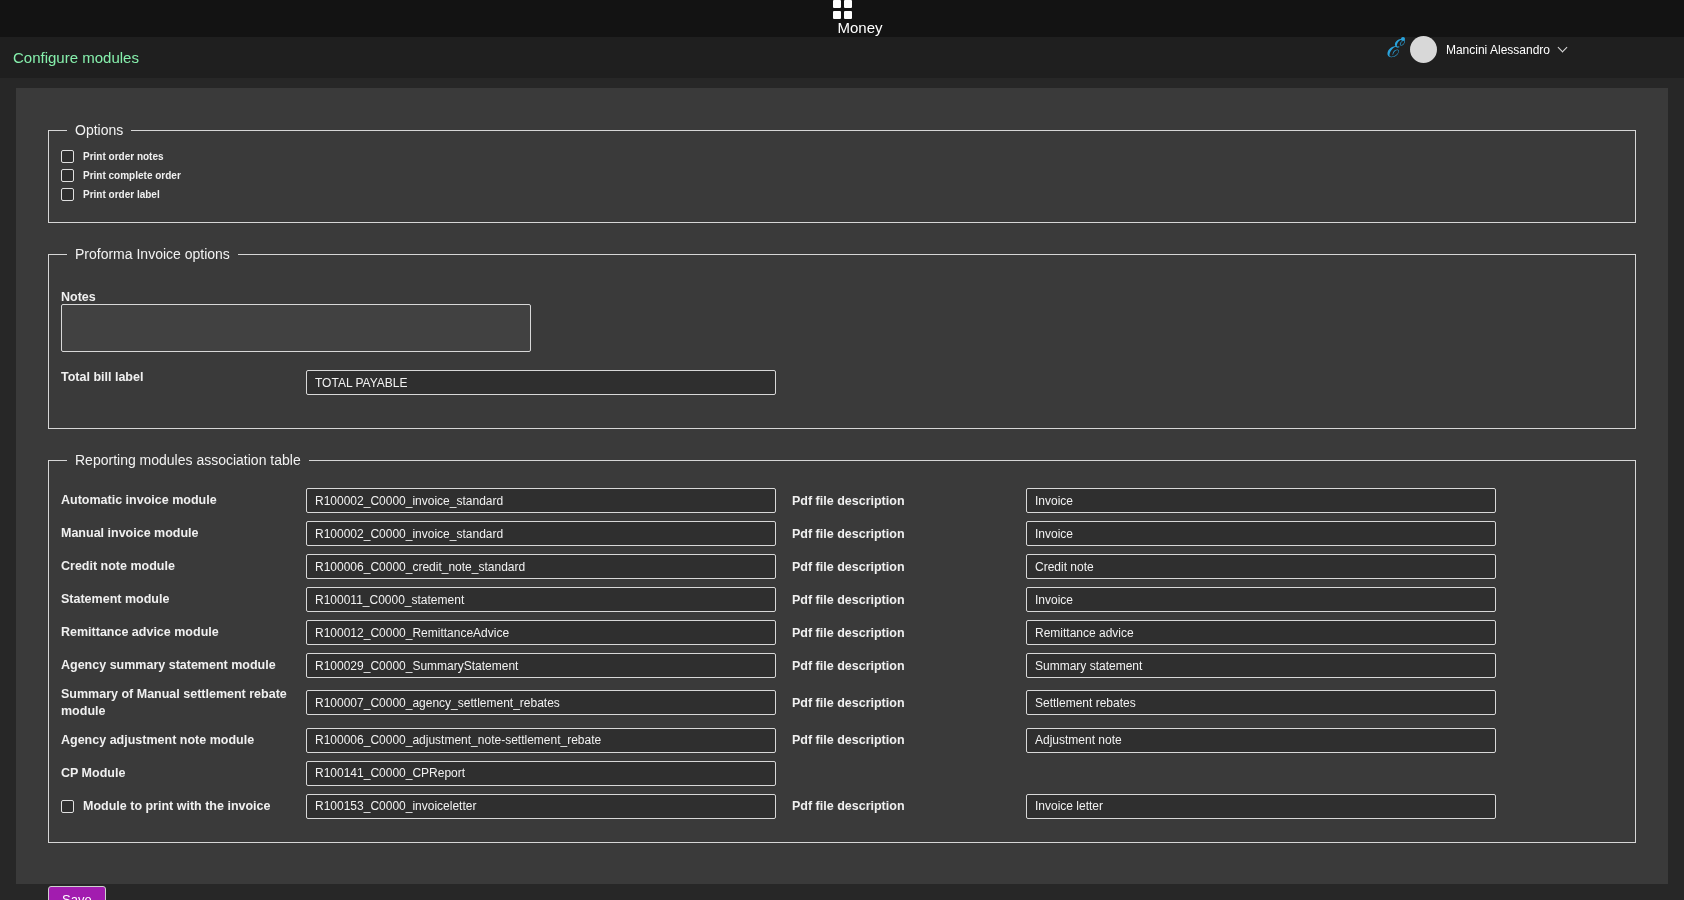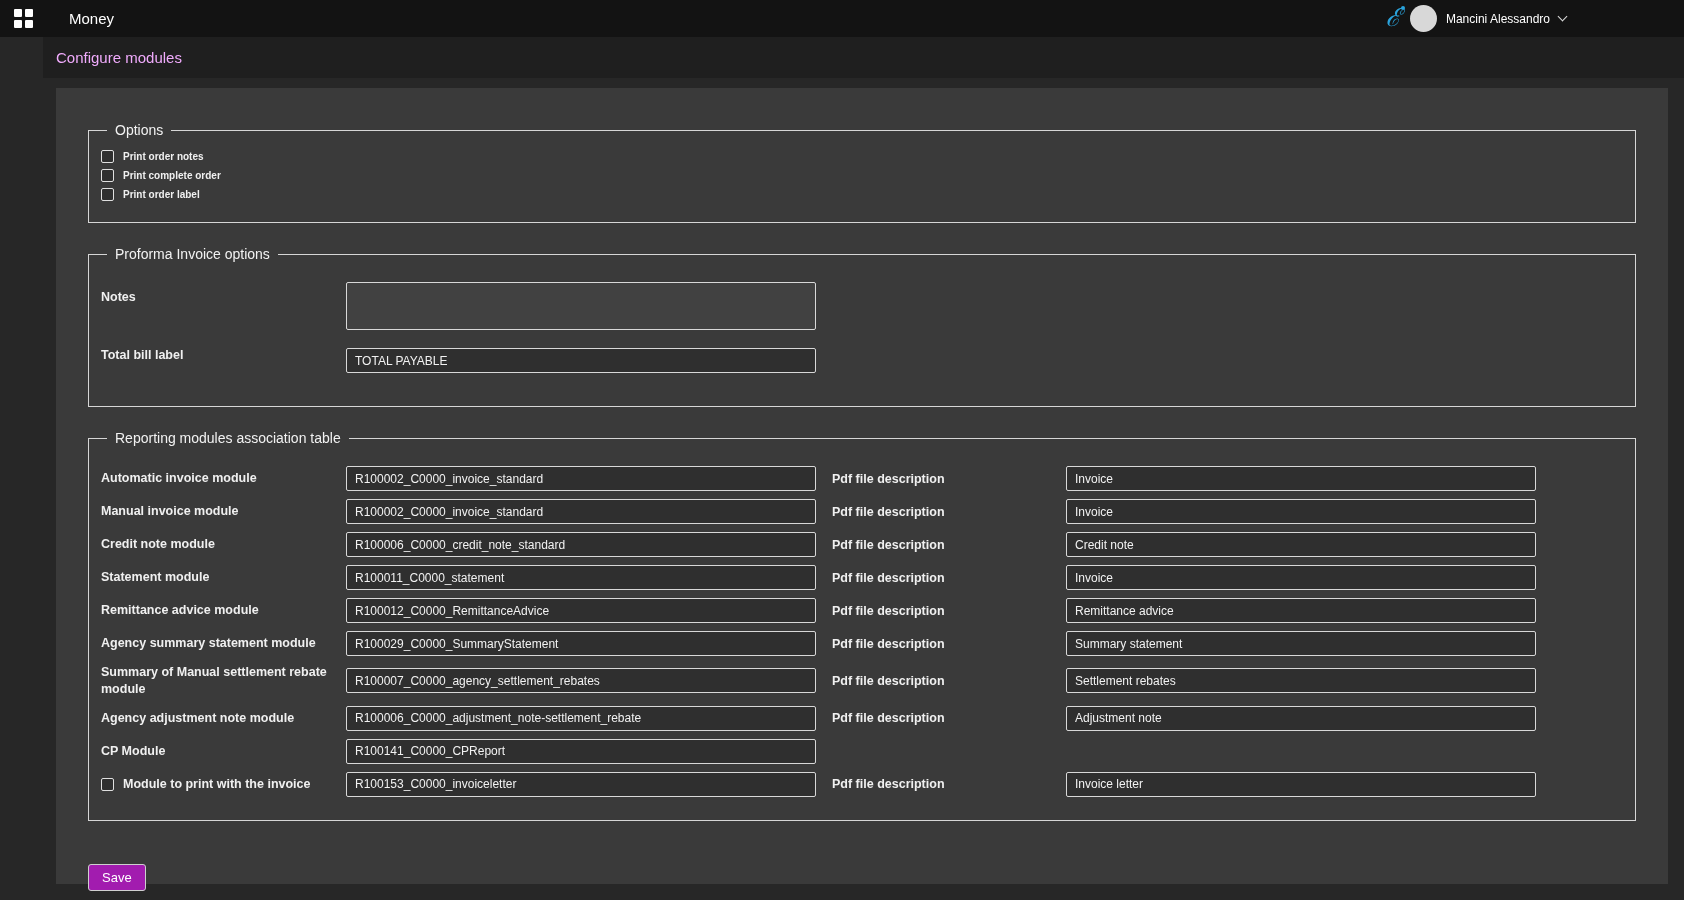--- a/index.html
+++ b/index.html
@@ -11,20 +11,21 @@
     overflow: hidden;
   }
 
   
   .topbar {
     height: 37px;
     background: #131313;
     display: flex;
     align-items: center;
     padding: 0 14px;
+    flex-direction: column;
   }
   .apps-grid {
     display: grid;
     grid-template-columns: 8px 8px;
     grid-template-rows: 8px 8px;
     gap: 3px;
     cursor: pointer;
   }
   .apps-grid span { background: #ffffff; border-radius: 1px; }
   .app-title { margin-left: 36px; font-size: 15px; color: #ffffff; }
@@ -63,26 +64,25 @@
   }
 
   
   .page-header {
     height: 41px;
     background: #1f1f1f;
     display: flex;
     align-items: center;
     padding: 0 13px;
     font-size: 15px;
-    color: #f0abfc;
-    margin-left: 43px;
-  }
-
-  
-  .content { padding: 10px 16px 16px; margin-left: 40px; }
+    color: #86efac;
+  }
+
+  
+  .content { padding: 10px 16px 16px; }
   .panel {
     background: #3a3a3a;
     height: 796px;
     padding: 34px 32px 0;
   }
 
   fieldset {
     border: 1px solid #d6d6d6;
     padding: 6px 12px 15px;
     margin-bottom: 23px;
@@ -104,21 +104,21 @@
     background: #2f2f2f;
     margin-right: 9px;
     border-radius: 2px;
     cursor: pointer;
     flex: 0 0 auto;
   }
   .cb-label { font-size: 10px; font-weight: 700; color: #f0f0f0; }
 
   
   .form-row { display: flex; align-items: flex-start; margin: 14px 0 18px; }
-  .form-row.top { align-items: flex-start; }
+  .form-row.top { align-items: flex-start; flex-direction: column; }
   .form-label {
     width: 245px;
     font-size: 12.5px;
     font-weight: 700;
     color: #f0f0f0;
     flex: 0 0 auto;
   }
   .form-row.top .form-label { padding-top: 8px; }
 
   .txt {

